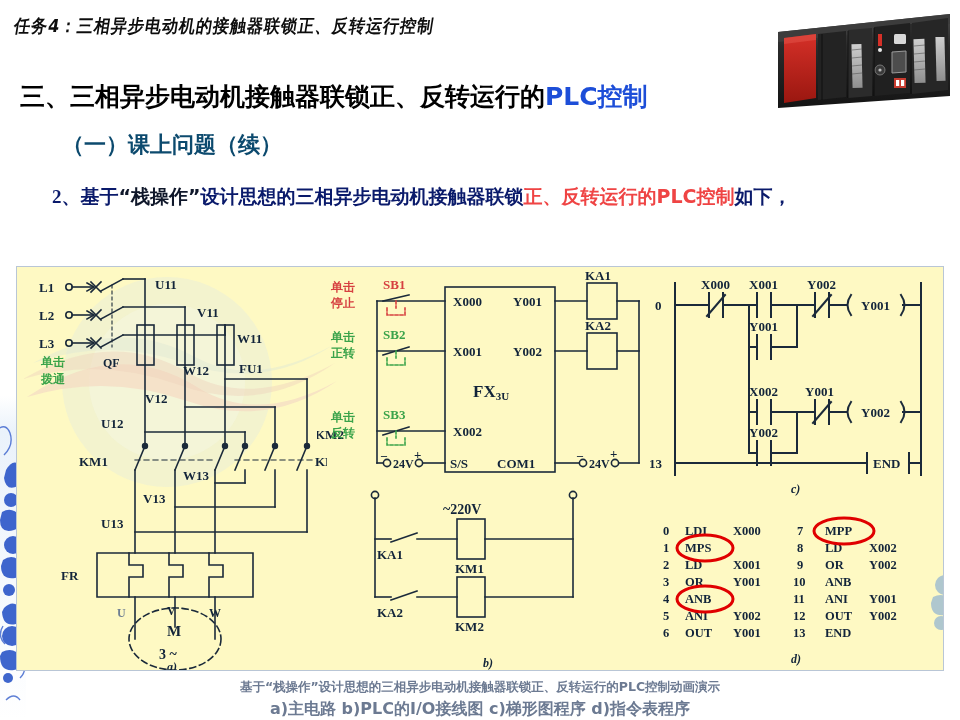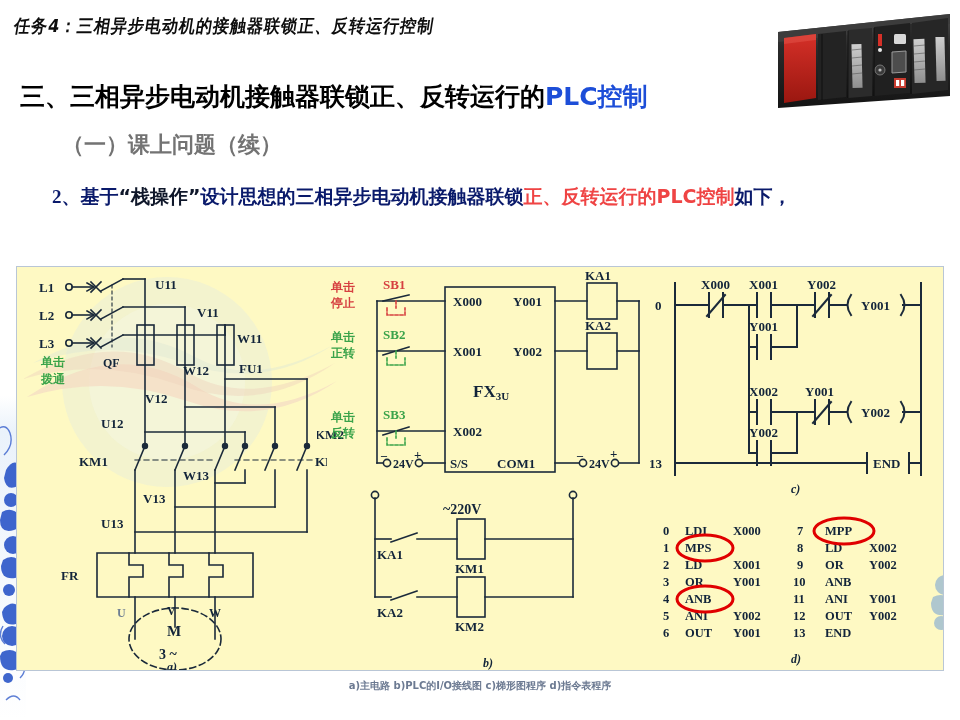--- a/index.html
+++ b/index.html
@@ -19,39 +19,39 @@
     transform:skewX(-9deg) scaleY(1.12);transform-origin:left center;
     white-space:nowrap;}
   
   .plc-photo{position:absolute;right:4px;top:4px;width:192px;height:116px;
     background:#ffffff;overflow:hidden;}
   
   .title1{position:absolute;left:20px;top:80px;font-weight:bold;font-size:25px;
     font-family:"DejaVu Sans","Liberation Sans",sans-serif;color:#000000;white-space:nowrap;}
   .title1 .red{color:#1d4ed8;}
   .title2{position:absolute;left:62px;top:130px;font-weight:bold;font-size:22px;
-    font-family:Liberation Mono, monospace;color:#737373;white-space:nowrap;}
+    font-family:Liberation Mono, monospace;color:#0c4a6e;white-space:nowrap;}
   
   .q{position:absolute;left:14px;top:182px;width:940px;
     font-family:"DejaVu Sans","Liberation Sans",sans-serif;
     font-weight:bold;font-size:19px;color:#0a1a6b;line-height:1.55;}
   .q .ind{display:inline-block;width:38px;}
   .q .red{color:#0f172a;}
   .q .link{color:#ef4444;}
   .q .sm{font-family:"Liberation Serif",serif;font-size:19px;}
   
   .fig{position:absolute;left:16px;top:266px;width:928px;height:405px;
     background:#fef9c3;border:1px solid #b9c6d6;box-sizing:border-box;overflow:hidden;}
   .fig svg{position:absolute;left:0;top:0;}
   .wm{position:absolute;left:300px;top:120px;width:330px;height:230px;opacity:.45;}
   
   .cap{position:absolute;left:0;top:678px;width:960px;text-align:center;
     font-family:"DejaVu Sans","Liberation Sans",sans-serif;
     color:#6c7a92;font-size:12.5px;line-height:1.5;font-weight:bold;}
-  .cap .l2{font-size:10px;}
+  .cap .l2{font-size:16px;}
 </style>
 </head>
 <body>
 
 <div class="left-orn">
   <svg width="26" height="720" viewBox="0 0 26 720">
     <g fill="#2b56c8" opacity="0.9">
       <path d="M6 470 q8 -14 16 -2 q6 12 -4 18 q-12 6 -14 -8 z"></path>
       <circle cx="11" cy="500" r="7"></circle>
       <path d="M2 512 q10 -6 18 4 q6 10 -6 14 q-14 4 -14 -10 z"></path>
@@ -509,14 +509,15 @@
     <g opacity="0.55">
       <circle cx="312" cy="318" r="10" fill="#6f9fd8"></circle>
       <path d="M300 330 q12 -6 20 6 q4 10 -8 12 q-14 2 -14 -12 z" fill="#6f9fd8"></path>
       <circle cx="308" cy="356" r="7" fill="#6f9fd8"></circle>
       <path d="M320 300 q8 -10 2 -18" stroke="#6f9fd8" stroke-width="1.6" fill="none"></path>
     </g>
   </svg>
 </div>
 
 <div class="cap">
+  <div>基于“栈操作”设计思想的三相异步电动机接触器联锁正、反转运行的PLC控制动画演示</div>
   <div class="l2">a)主电路  b)PLC的I/O接线图  c)梯形图程序  d)指令表程序</div>
 </div>
 
 </body></html>

